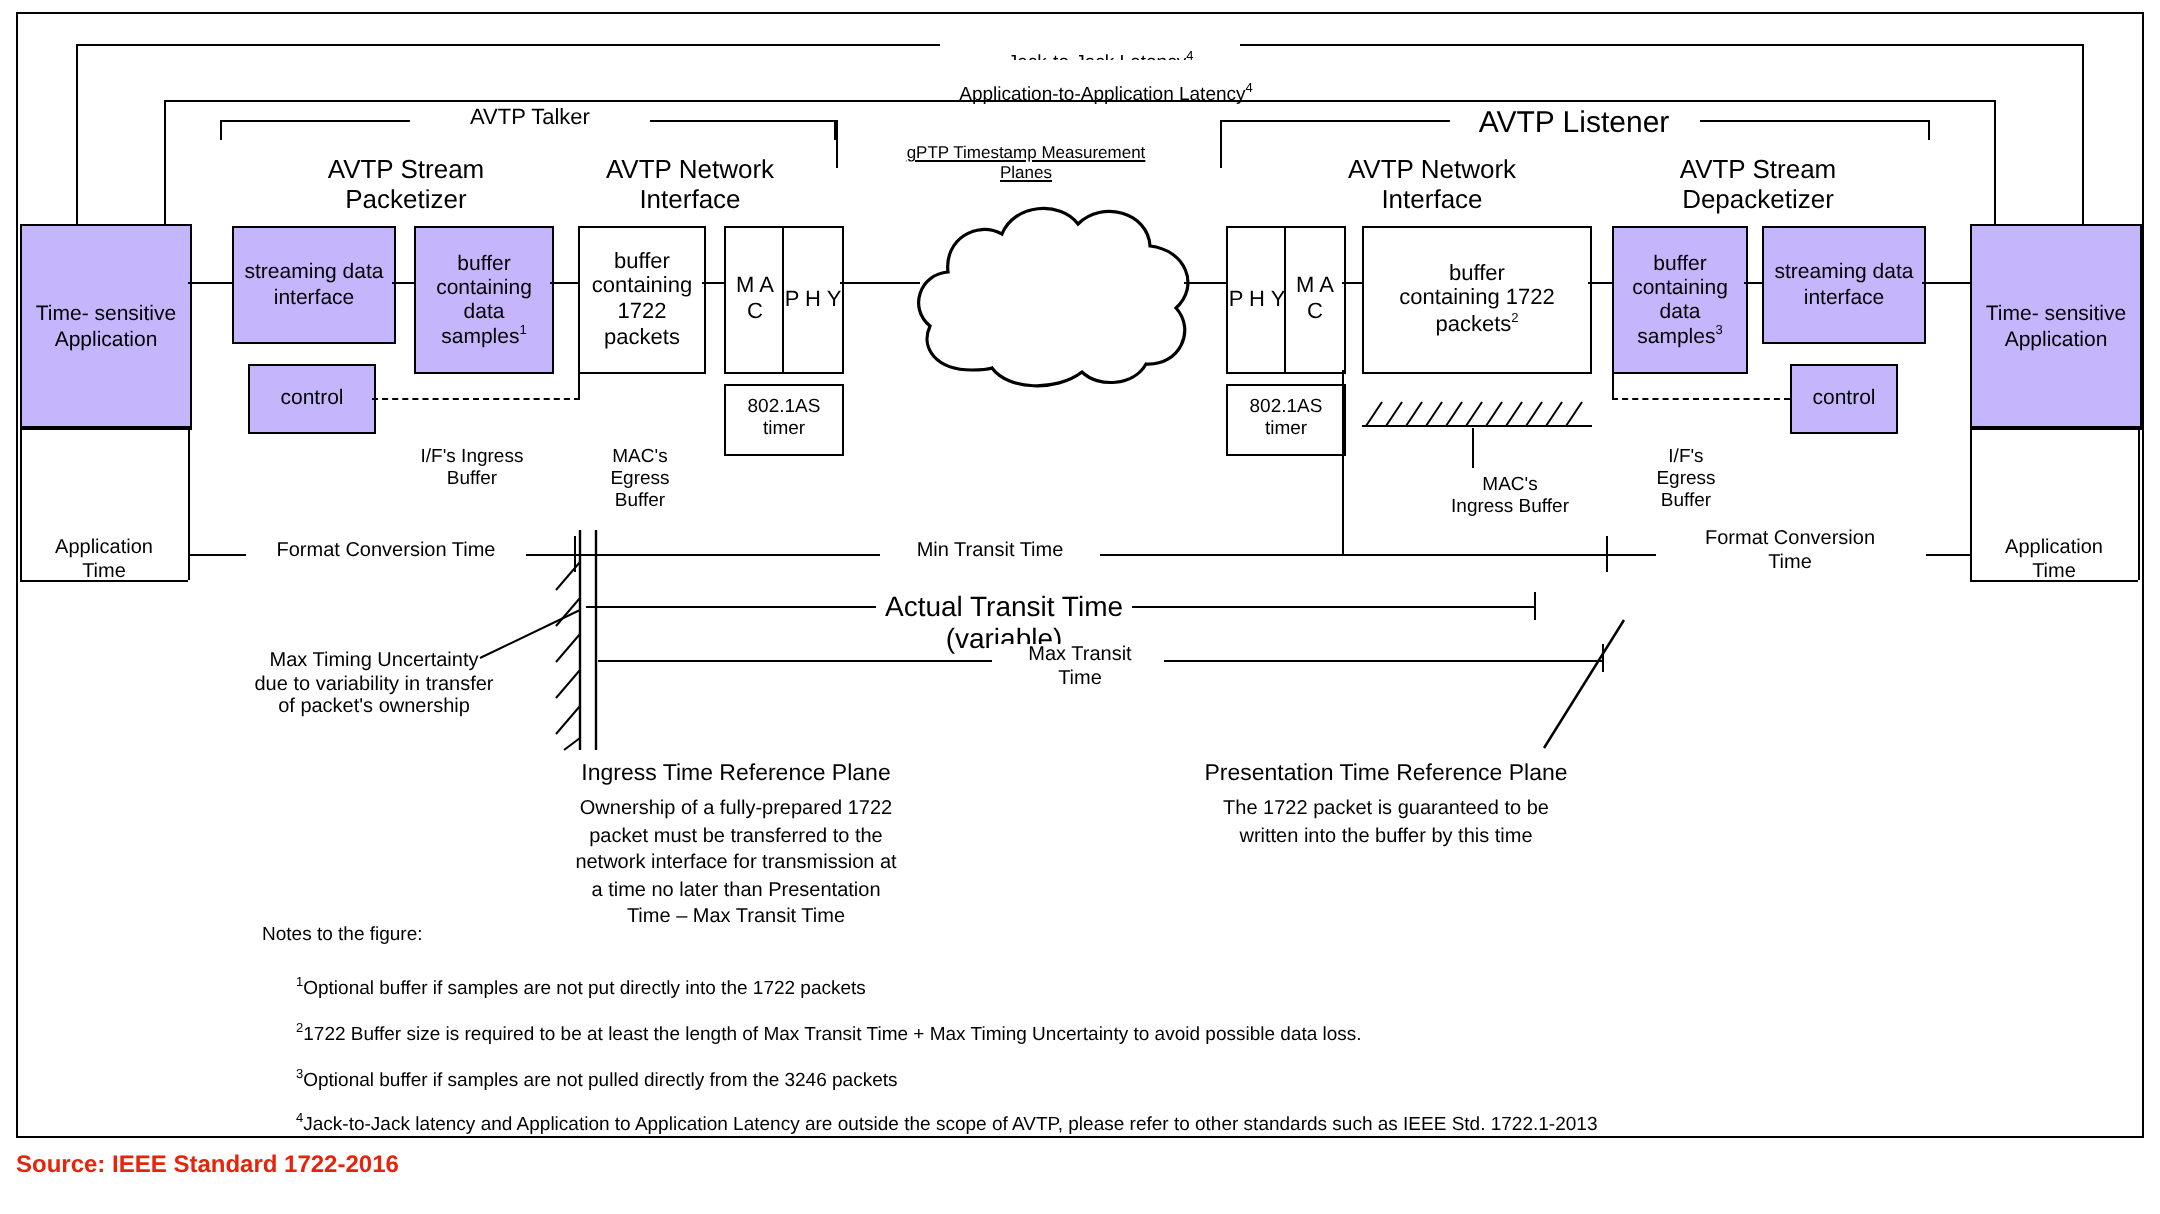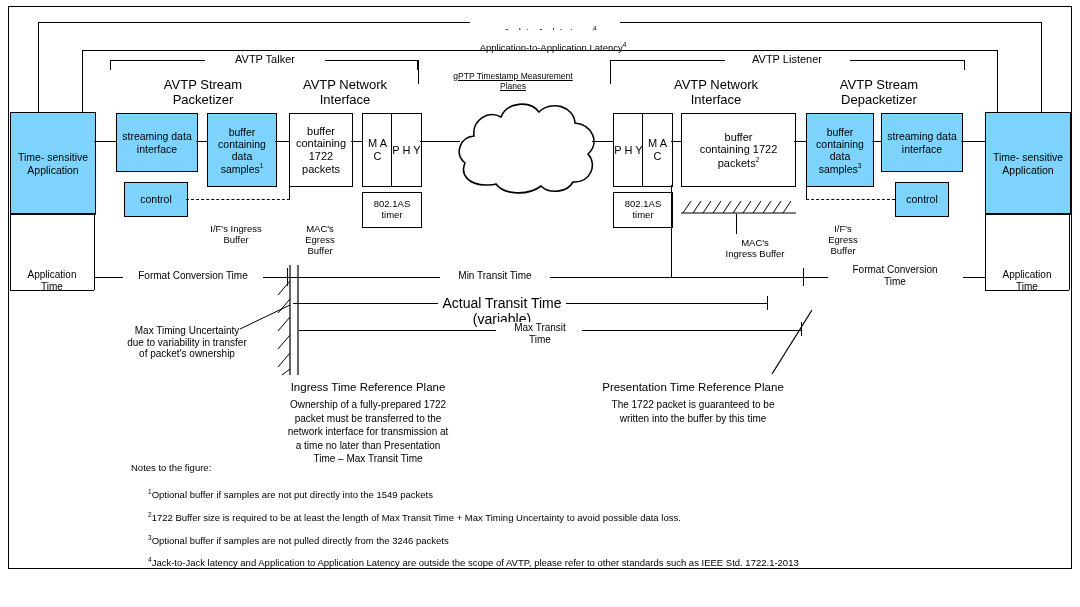--- a/index.html
+++ b/index.html
@@ -8,21 +8,21 @@
     background:#ffffff;
     font-family:"Liberation Sans", sans-serif;
     color:#000;
     position:relative;
     overflow:hidden;
   }
   #stage{position:absolute;left:0;top:0;width:1080px;height:607px;}
   .abs{position:absolute;}
   .txt{position:absolute;text-align:center;line-height:1.15;white-space:pre;}
   .box{
-    position:absolute;border:1px solid #000;background:#7dd3fc;
+    position:absolute;border:1px solid #000;background:#c4b5fd;
     display:flex;align-items:center;justify-content:center;text-align:center;
     line-height:1.15;
   }
   .boxw{background:#ffffff;}
   .line{position:absolute;background:#000;}
   .hline{height:1px;}
   .vline{width:1px;}
   .dash{position:absolute;border-top:1px dashed #000;height:0;}
   .source{
     position:absolute;left:8px;top:575px;font-size:12px;font-weight:bold;color:#e8230b;
@@ -62,21 +62,21 @@
   <div class="line hline" style="left:110px;top:60px;width:308px;"></div>
   <div class="line vline" style="left:110px;top:60px;height:10px;"></div>
   <div class="line vline" style="left:417px;top:60px;height:10px;"></div>
   <div class="abs" style="left:205px;top:52px;width:120px;height:15px;background:#fff;"></div>
   <div class="txt" style="left:265px;top:53px;transform:translateX(-50%);font-size:11px;">AVTP Talker</div>
 
   <div class="line hline" style="left:610px;top:60px;width:355px;"></div>
   <div class="line vline" style="left:610px;top:60px;height:10px;"></div>
   <div class="line vline" style="left:964px;top:60px;height:10px;"></div>
   <div class="abs" style="left:725px;top:52px;width:125px;height:15px;background:#fff;"></div>
-  <div class="txt" style="left:787px;top:53px;transform:translateX(-50%);font-size:11px;">AVTP Listener</div>
+  <div class="txt" style="left:787px;top:53px;transform:translateX(-50%);font-size:15px;">AVTP Listener</div>
 
   <div class="txt" style="left:513px;top:72px;transform:translateX(-50%);font-size:8.5px;text-decoration:underline;">gPTP Timestamp Measurement
 Planes</div>
 
   <div class="txt" style="left:203px;top:78px;transform:translateX(-50%);font-size:13px;">AVTP Stream
 Packetizer</div>
   <div class="txt" style="left:345px;top:78px;transform:translateX(-50%);font-size:13px;">AVTP Network
 Interface</div>
   <div class="txt" style="left:716px;top:78px;transform:translateX(-50%);font-size:13px;">AVTP Network
 Interface</div>
@@ -291,26 +291,27 @@
 a time no later than Presentation
 Time – Max Transit Time</div>
 
   <div class="txt underline" style="left:693px;top:381px;transform:translateX(-50%);font-size:11.5px;">Presentation Time Reference Plane</div>
   <div class="txt" style="left:693px;top:398px;transform:translateX(-50%);font-size:10px;line-height:1.35;">The 1722 packet is guaranteed to be
 written into the buffer by this time</div>
 
   <div class="note" style="left:131px;top:462px;">Notes to the figure:</div>
 
   <div class="note" style="left:148px;top:488px;">
-    <span class="sup">1</span><span>Optional buffer if samples are not put directly into the 1549 packets</span>
+    <span class="sup">1</span><span>Optional buffer if samples are not put directly into the 1722 packets</span>
   </div>
   <div class="note" style="left:148px;top:511px;">
     <span class="sup">2</span><span>1722 Buffer size is required to be at least the length of Max Transit Time + Max Timing Uncertainty to avoid possible data loss.</span>
   </div>
   <div class="note" style="left:148px;top:534px;">
     <span class="sup">3</span><span>Optional buffer if samples are not pulled directly from the 3246 packets</span>
   </div>
   <div class="note" style="left:148px;top:556px;">
     <span class="sup">4</span><span>Jack-to-Jack latency and Application to Application Latency are outside the scope of AVTP, please refer to other standards such as IEEE Std. 1722.1-2013</span>
   </div>
 
+  <div class="source">Source: IEEE Standard 1722-2016</div>
 
 </div>
 
 </body></html>

